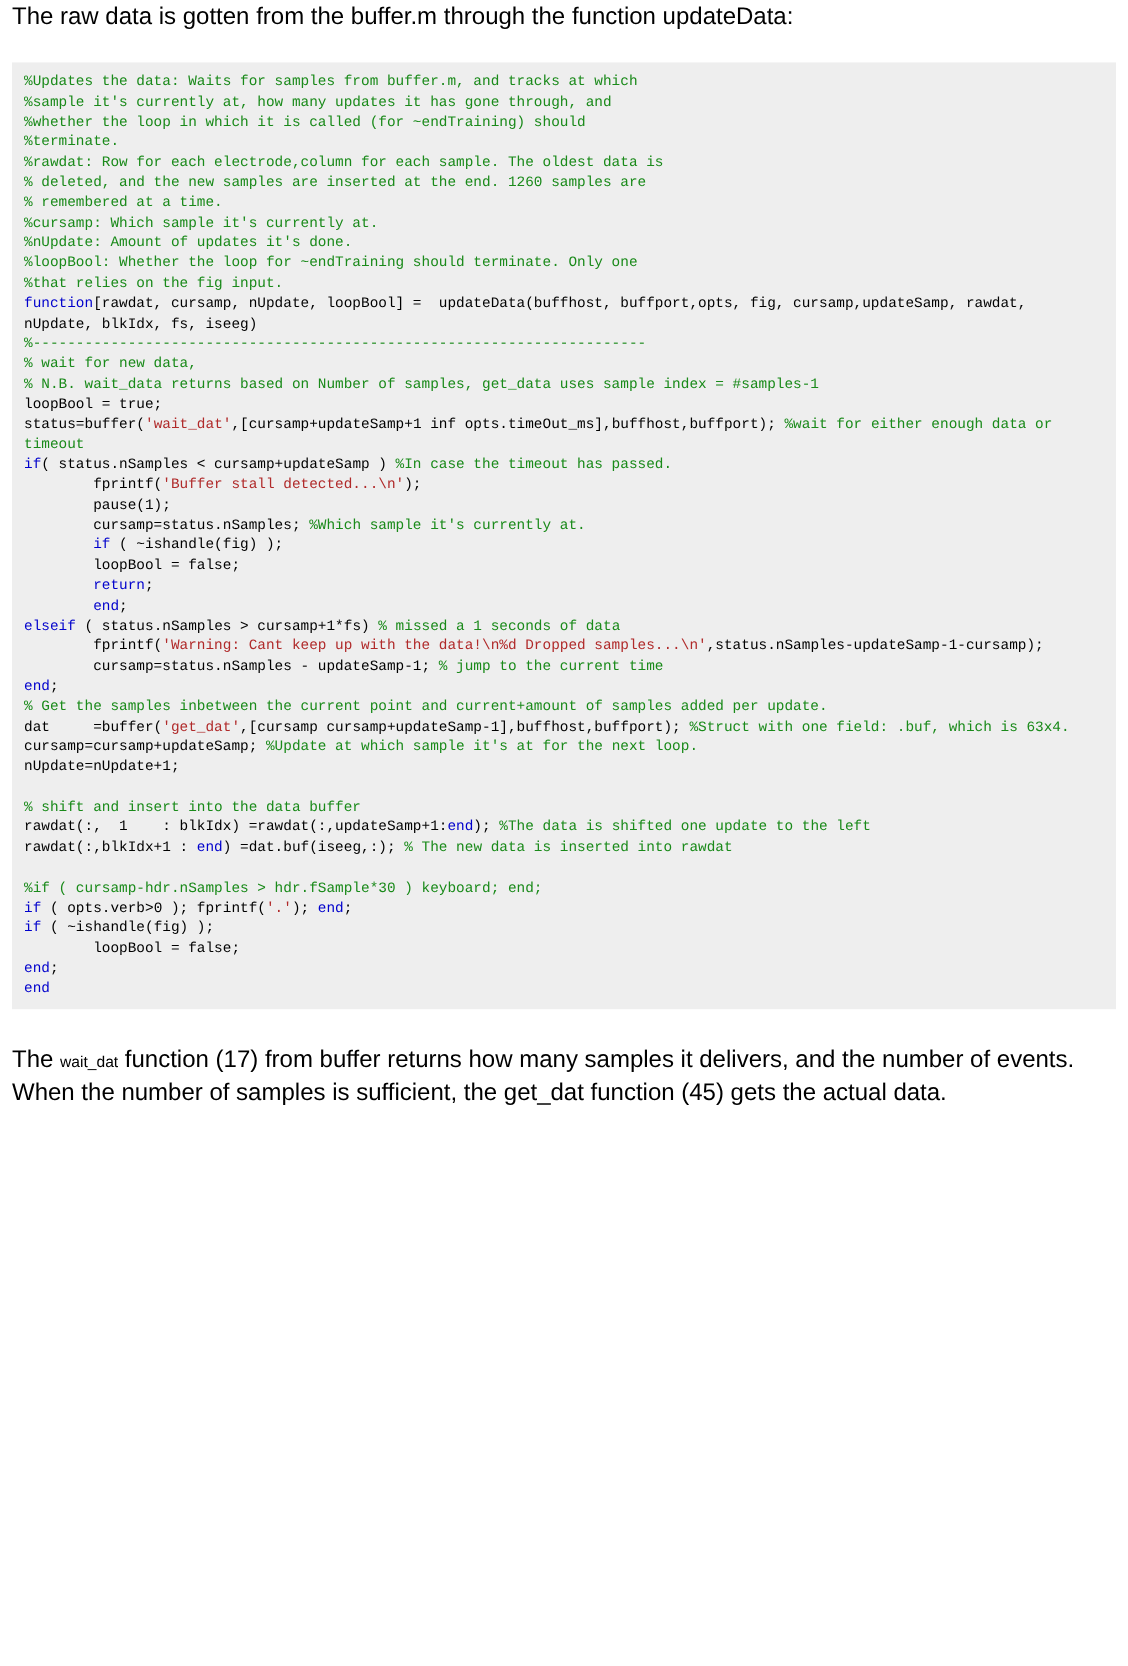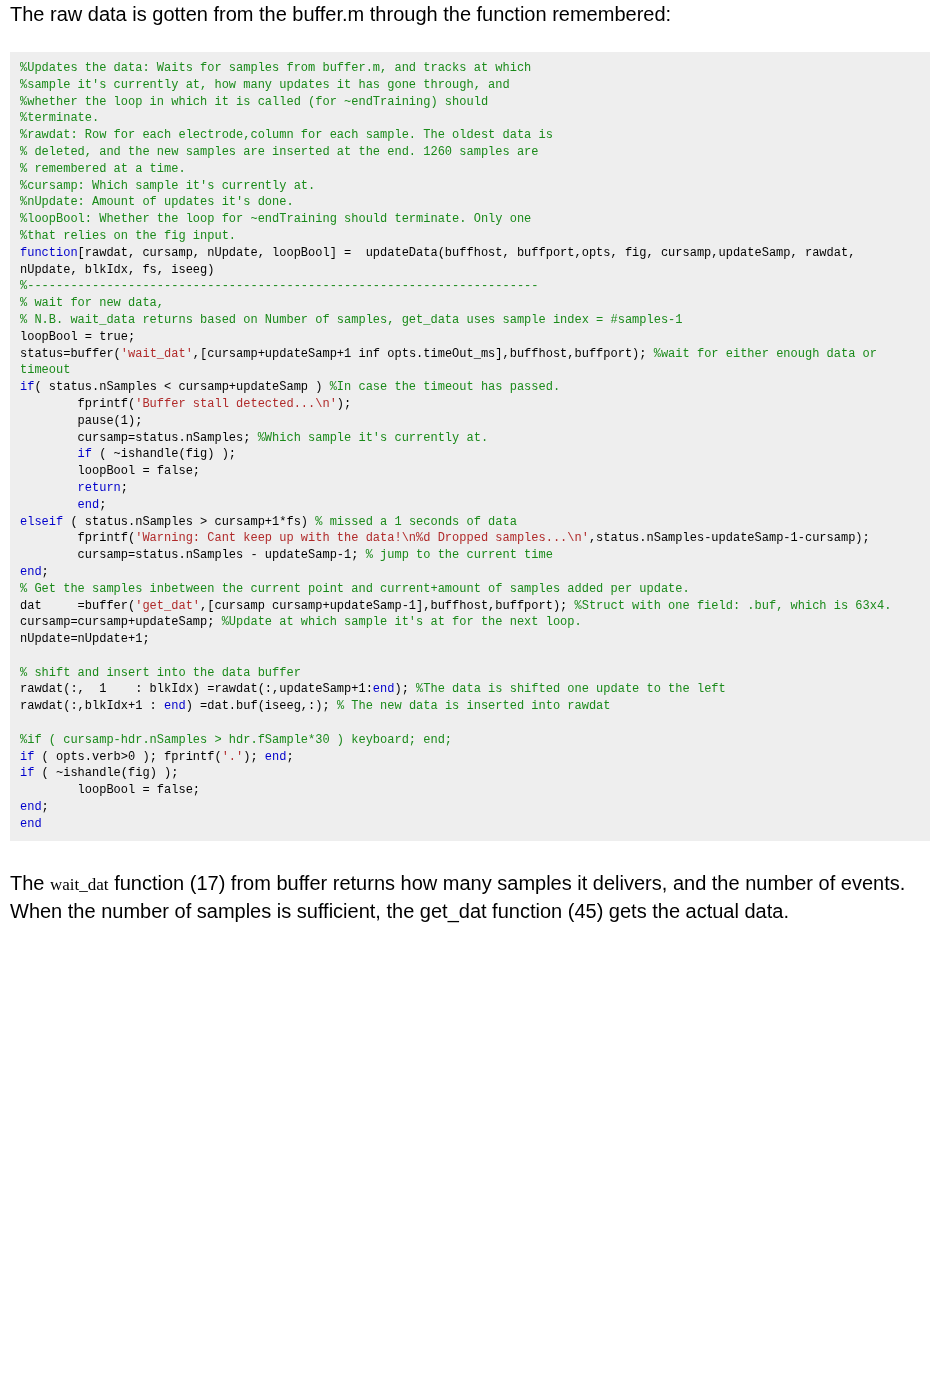--- a/index.html
+++ b/index.html
@@ -22,32 +22,32 @@
     background: #eeeeee;
     padding: 8px 10px;
     margin: 0;
     font-family: Consolas, Menlo, "Courier New", monospace;
     font-size: 12px;
     line-height: 1.4;
     white-space: pre-wrap;
     word-wrap: break-word;
   }
   code.inline {
-    font-family: Liberation Serif, serif;
-    font-size: 17px;
+    font-family: Liberation Sans, sans-serif;
+    font-size: 13px;
   }
   .c-comment { color: #1a8a1a; }
   .c-keyword { color: #0000cc; }
   .c-string  { color: #b02a2a; }
   .c-default { color: #000; }
 </style>
 </head>
 <body>
 
-<p class="intro">The raw data is gotten from the buffer.m through the function remembered:</p>
+<p class="intro">The raw data is gotten from the buffer.m through the function updateData:</p>
 
 <pre class="code" id="code-block"><span class="c-comment">%Updates the data: Waits for samples from buffer.m, and tracks at which</span>
 <span class="c-comment">%sample it's currently at, how many updates it has gone through, and</span>
 <span class="c-comment">%whether the loop in which it is called (for ~endTraining) should</span>
 <span class="c-comment">%terminate.</span>
 <span class="c-comment">%rawdat: Row for each electrode,column for each sample. The oldest data is</span>
 <span class="c-comment">% deleted, and the new samples are inserted at the end. 1260 samples are</span>
 <span class="c-comment">% remembered at a time.</span>
 <span class="c-comment">%cursamp: Which sample it's currently at.</span>
 <span class="c-comment">%nUpdate: Amount of updates it's done.</span>

